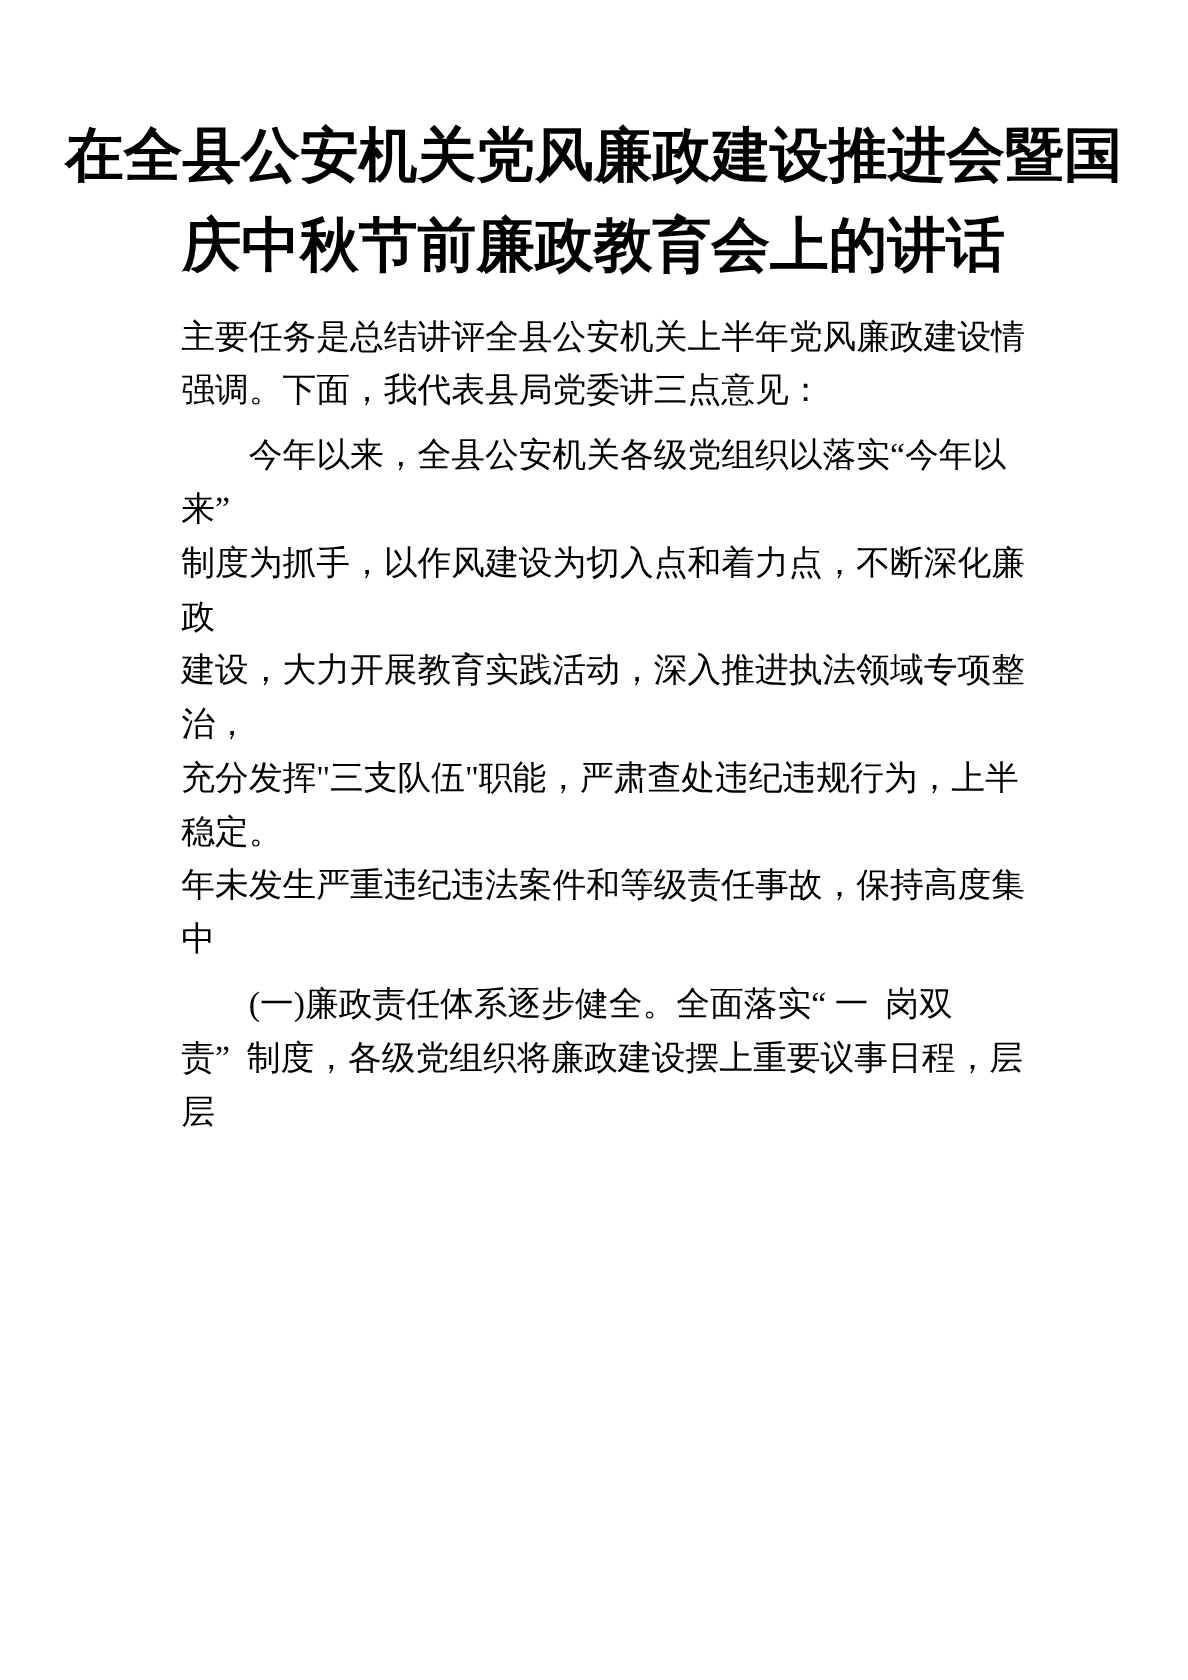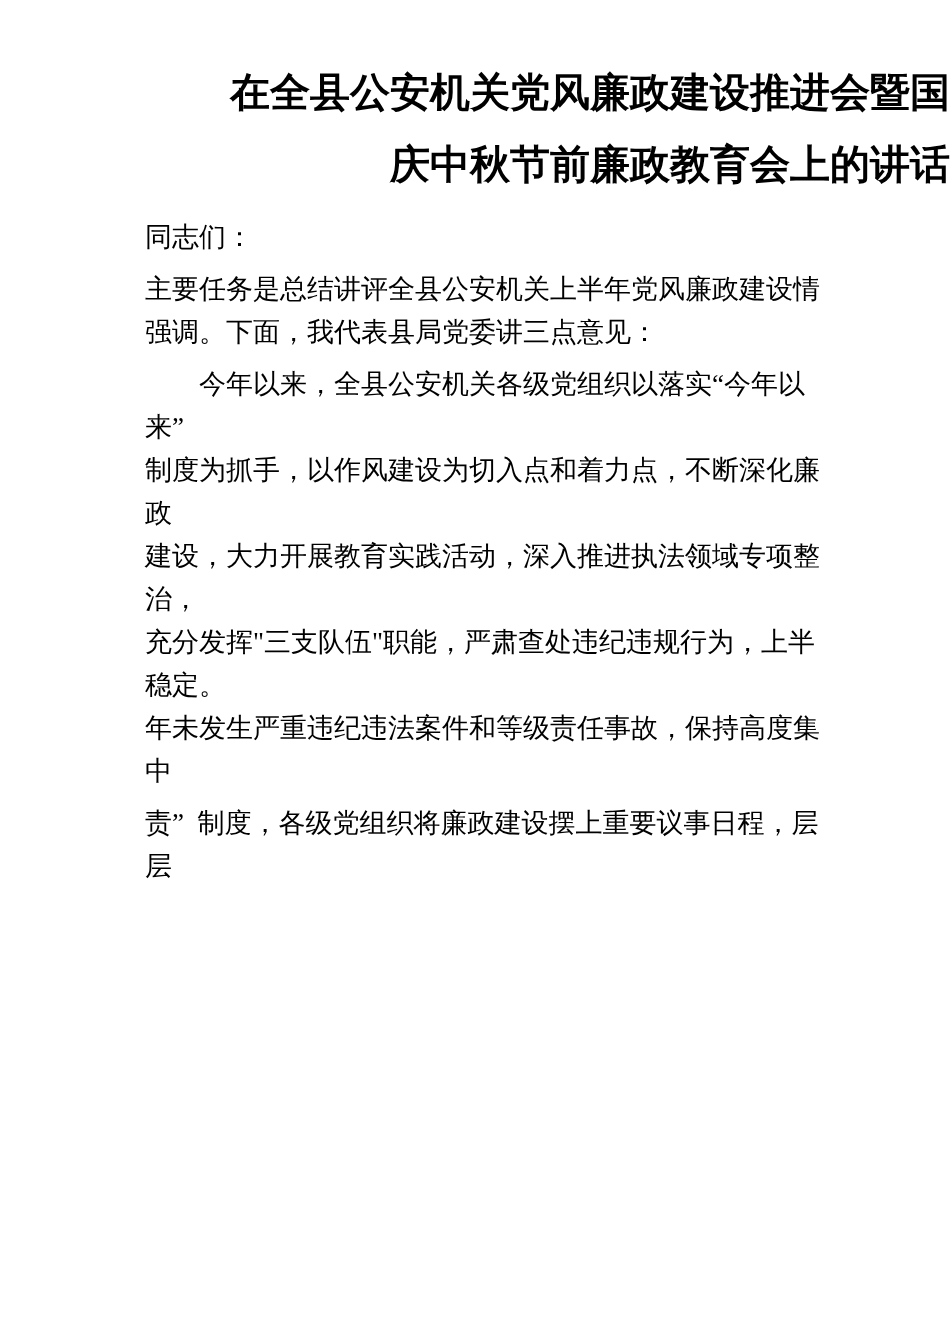--- a/index.html
+++ b/index.html
@@ -10,25 +10,25 @@
   .page {
     position: relative;
     width: 950px;
     height: 1344px;
     margin: 0 auto;
     background: #ffffff;
     color: #000000;
     overflow: hidden;
   }
   .title-block {
-    padding-top: 56px;
-    text-align: right;
+    padding-top: 88px;
+    text-align: center;
     font-family: "Liberation Sans", "DejaVu Sans", sans-serif;
     font-weight: 700;
-    font-size: 40px;
+    font-size: 47px;
     line-height: 72px;
     letter-spacing: 0px;
     color: #000000;
   }
   .title-line {
     white-space: pre-wrap;
   }
   .body-block {
     padding: 16px 130px 0 145px;
     font-family: "Liberation Serif", "DejaVu Serif", serif;
@@ -49,39 +49,37 @@
 
 <div class="page">
 
   <div class="title-block">
     <div class="title-line">在全县公安机关党风廉政建设推进会暨国</div>
     <div class="title-line">庆中秋节前廉政教育会上的讲话</div>
   </div>
 
   <div class="body-block">
 
-    <div class="para">
-      <div class="text-line">同志们：</div>
-    </div>
 
     <div class="para">
       <div class="text-line">主要任务是总结讲评全县公安机关上半年党风廉政建设情</div>
       <div class="text-line">强调。下面，我代表县局党委讲三点意见：</div>
     </div>
 
 
     <div class="para">
       <div class="text-line">　　今年以来，全县公安机关各级党组织以落实“今年以来”</div>
       <div class="text-line">制度为抓手，以作风建设为切入点和着力点，不断深化廉政</div>
       <div class="text-line">建设，大力开展教育实践活动，深入推进执法领域专项整治，</div>
       <div class="text-line">充分发挥"三支队伍"职能，严肃查处违纪违规行为，上半</div>
       <div class="text-line">稳定。</div>
       <div class="text-line">年未发生严重违纪违法案件和等级责任事故，保持高度集中</div>
     </div>
 
     <div class="para">
+      <div class="text-line">　　(一)廉政责任体系逐步健全。全面落实“ 一  岗双</div>
       <div class="text-line">责”  制度，各级党组织将廉政建设摆上重要议事日程，层层</div>
 
     </div>
 
   </div>
 
 </div>
 
 </body></html>

